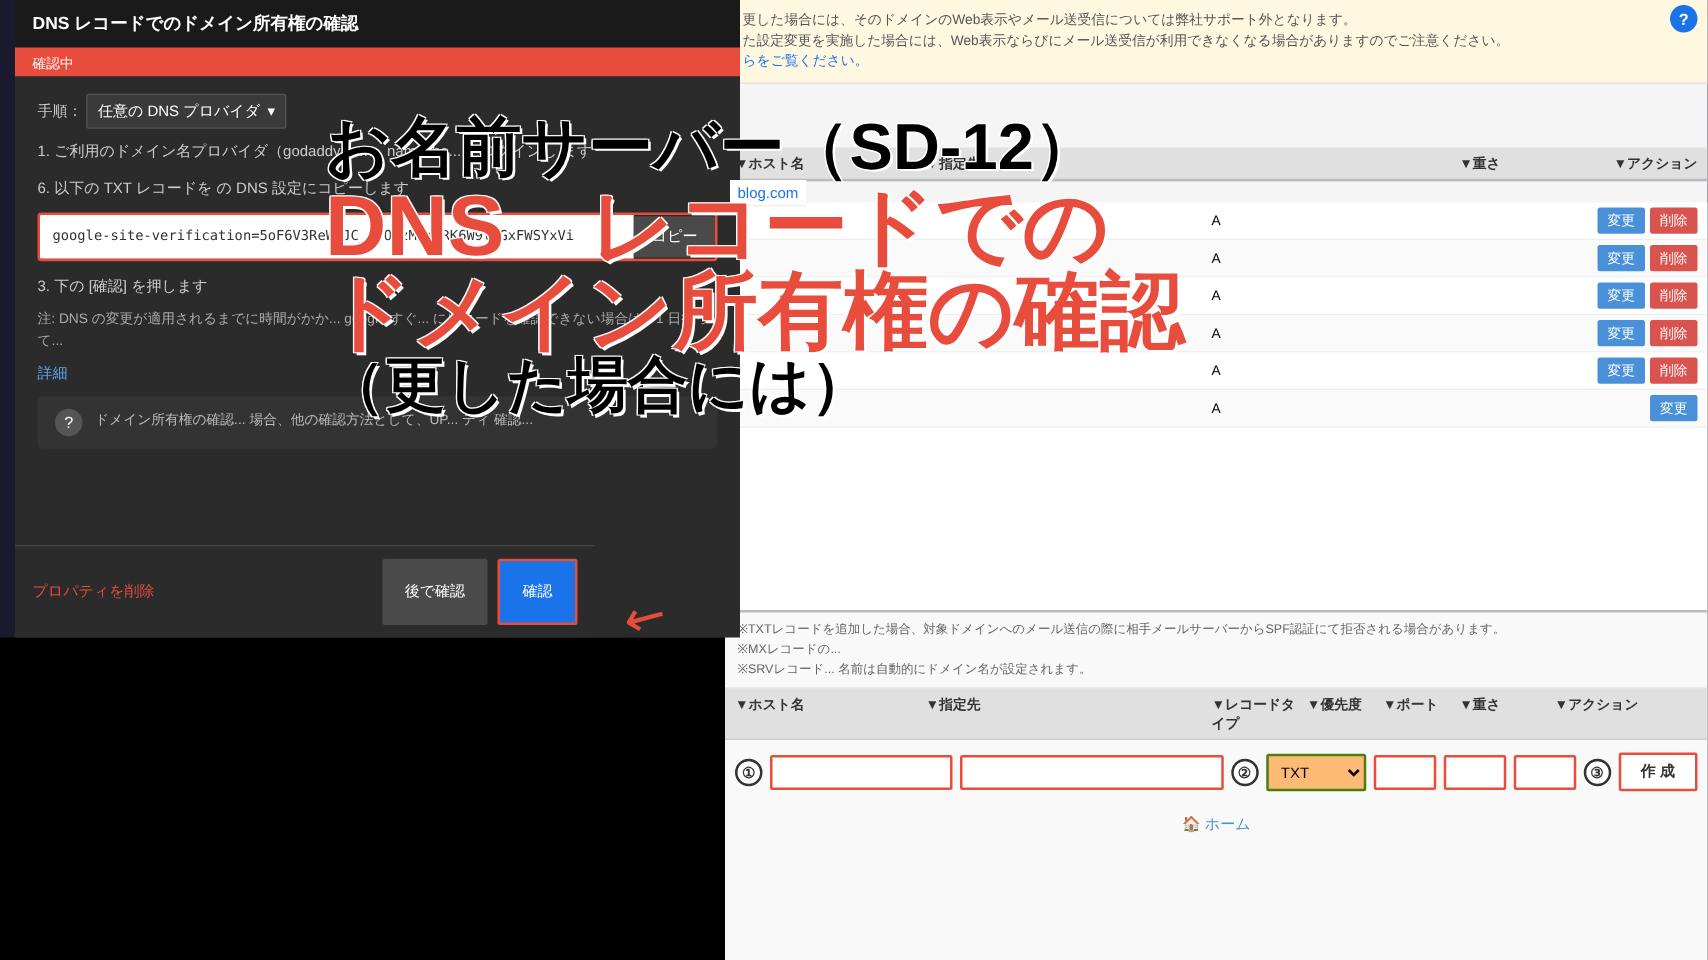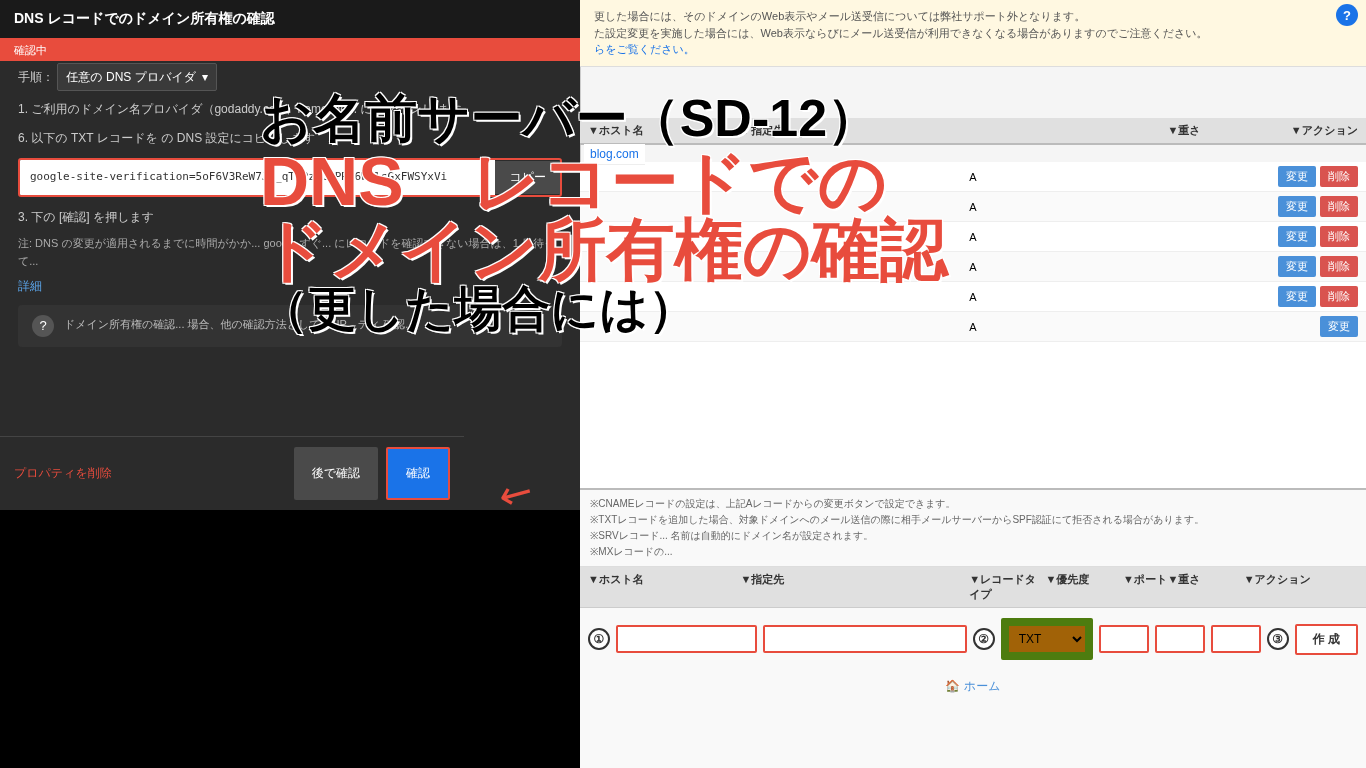--- a/index.html
+++ b/index.html
@@ -58,25 +58,25 @@
 
     .dns-add-input {
       border: 2px solid #e84c3d;
       padding: 5px 6px;
       font-size: 12px;
       border-radius: 2px;
       background: #fff;
     }
 
     .dns-add-select {
-      border: 8px solid #4d7c0f;
+      border: 2px solid #4d7c0f;
       padding: 5px 6px;
       font-size: 12px;
       border-radius: 2px;
-      background: #a16207;
+      background: #fdba74;
     }
 
     .btn-create {
       background: #fff;
       color: #333;
       border: 2px solid #e84c3d;
       padding: 5px 16px;
       font-size: 12px;
       cursor: pointer;
       border-radius: 2px;
@@ -103,21 +103,21 @@
       padding: 8px;
       font-size: 12px;
       color: #4a90d9;
       cursor: pointer;
     }
 
     
     .dialog-panel {
       position: absolute;
       top: 0;
-      left: 0;
+      left: 12px;
       width: 580px;
       height: 510px;
       background: #2b2b2b;
       color: #ddd;
     }
 
     .dialog-title-bar {
       background: #1a1a1a;
       padding: 10px 14px;
       font-size: 14px;
@@ -127,21 +127,21 @@
     }
 
     .dialog-subtitle {
       background: #e84c3d;
       padding: 3px 14px;
       font-size: 11px;
       color: #fff;
     }
 
     .dialog-body {
-      padding: 2px 18px;
+      padding: 14px 18px;
       font-size: 12px;
       color: #ccc;
       line-height: 1.7;
     }
 
     .dialog-step {
       margin-bottom: 8px;
     }
 
     .dns-provider-select {
@@ -466,32 +466,31 @@
       <button style="background:#4a90d9;color:#fff;border:none;padding:3px 8px;font-size:11px;cursor:pointer;border-radius:2px;">変更</button>
 
     </div>
   </div>
   </div>
 
 <div class="bottom-help-icon">?</div>
 
 <div class="dns-add-section">
   <div class="dns-add-notes">
-    <div>※CNAMEレコードの設定は、上記Aレコードからの変更ボタンで設定できます。</div>
     <div>※TXTレコードを追加した場合、対象ドメインへのメール送信の際に相手メールサーバーからSPF認証にて拒否される場合があります。</div>
+    <div>※MXレコードの...</div>
     <div>※SRVレコード... 名前は自動的にドメイン名が設定されます。</div>
-    <div>※MXレコードの...</div>
   </div>
 
   <div style="display:flex;background:#e0e0e0;border-bottom:1px solid #ccc;font-size:11px;font-weight:bold;padding:5px 8px;color:#333;">
     <div style="flex:2;">▼ホスト名</div>
     <div style="flex:3;">▼指定先</div>
     <div style="flex:1;">▼レコードタイプ</div>
     <div style="flex:0.8;">▼優先度</div>
-    <div style="flex:0.8;text-align:right;">▼ポート</div>
+    <div style="flex:0.8;">▼ポート</div>
     <div style="flex:1;">▼重さ</div>
     <div style="flex:1.5;">▼アクション</div>
   </div>
 
   <div style="display:flex;align-items:center;padding:10px 8px;gap:6px;">
     <span class="circle-num">①</span>
     <input type="text" class="dns-add-input" style="flex: 2 1 0%; width: 120px;">
     <input type="text" class="dns-add-input" style="flex: 3 1 0%; width: 180px;">
     <span class="circle-num">②</span>
     <select class="dns-add-select">

